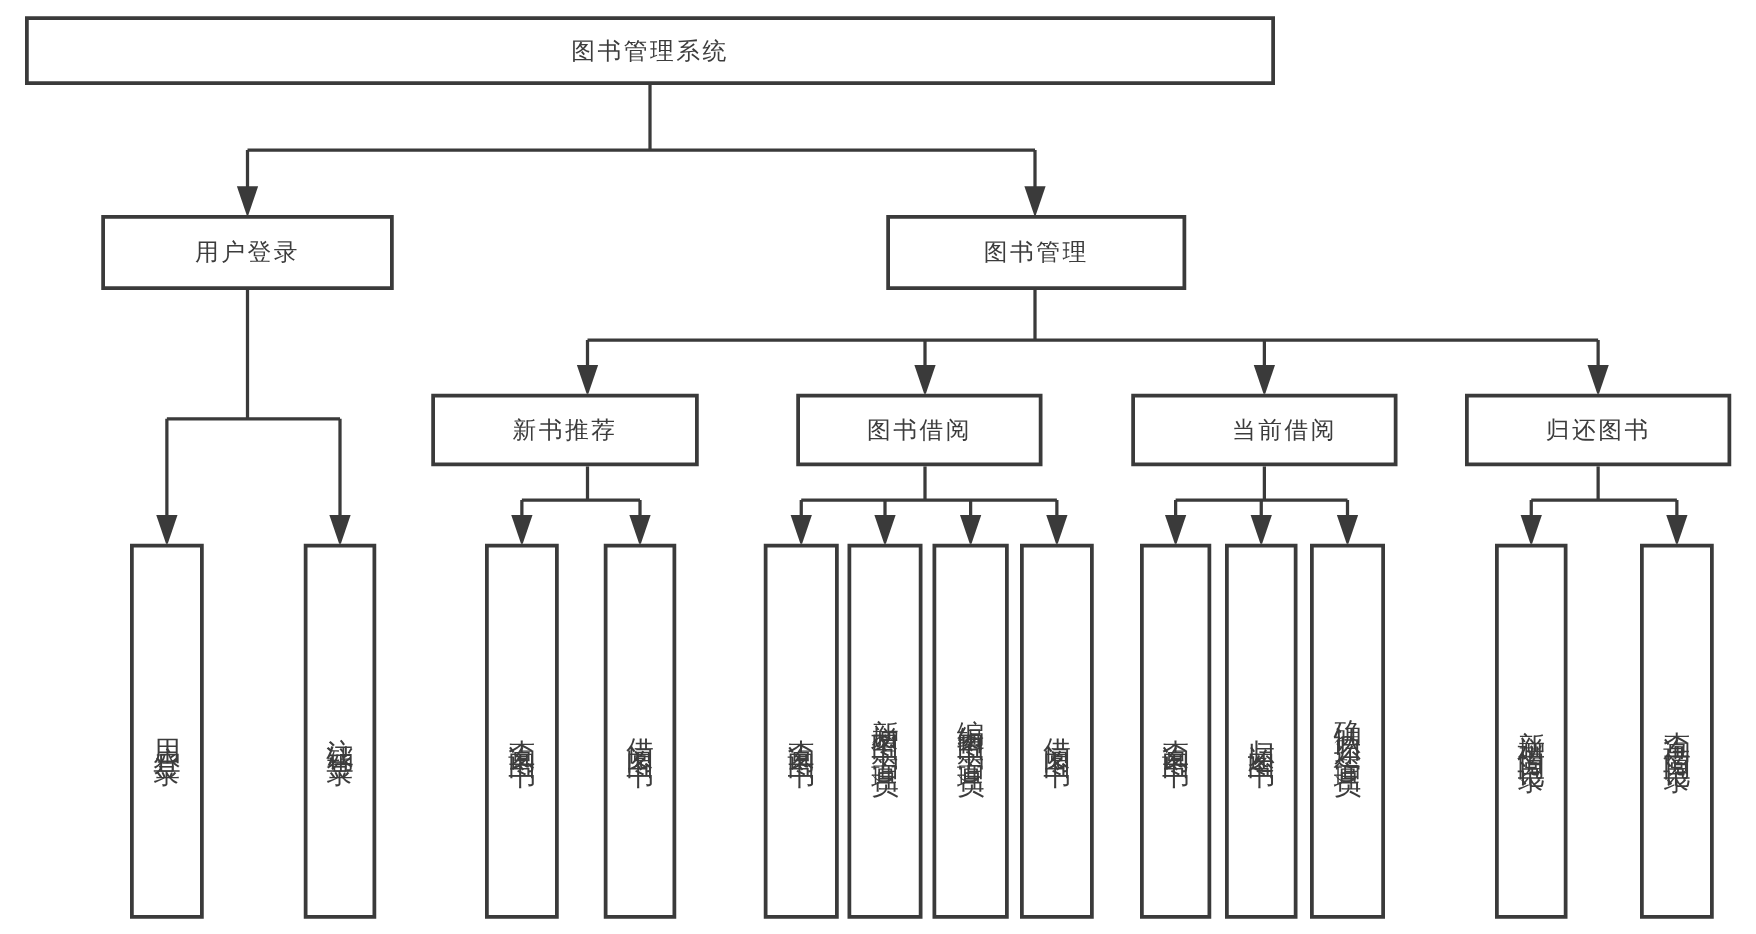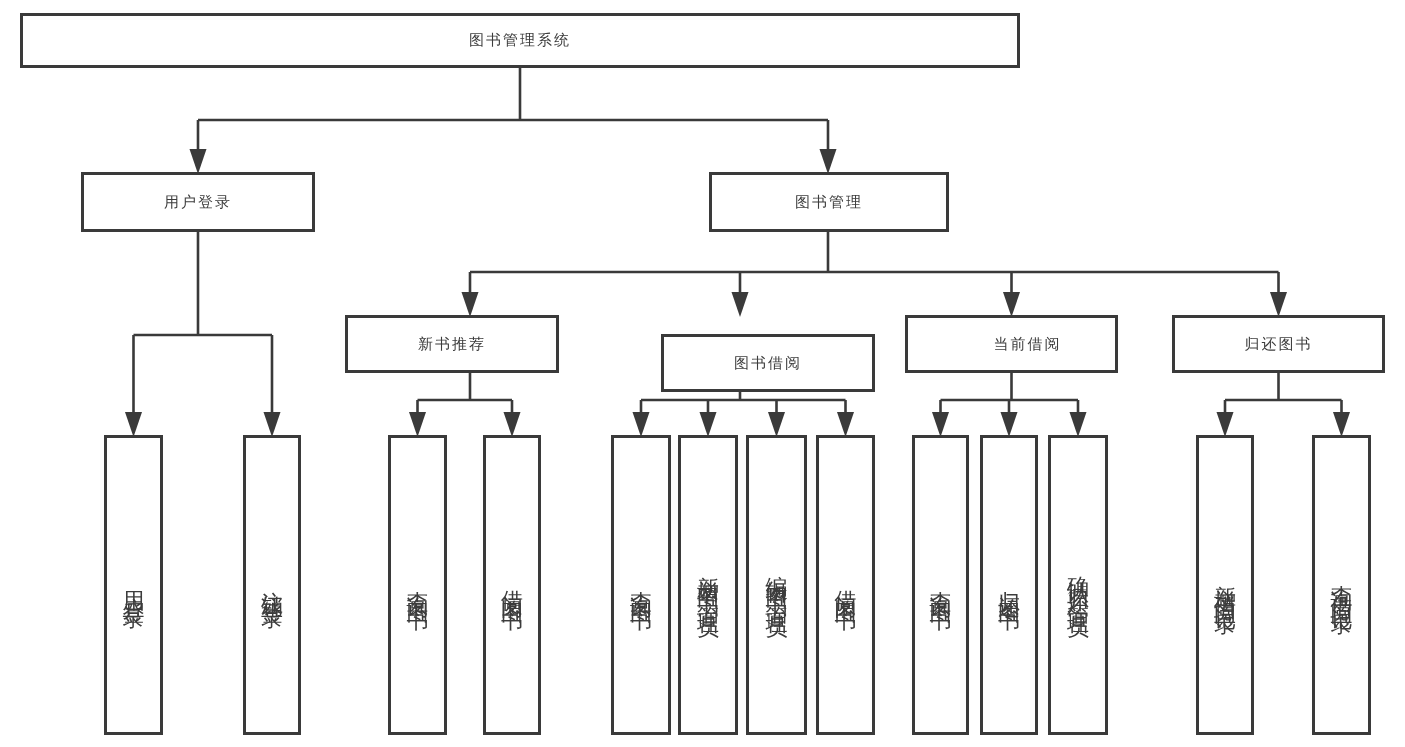--- a/index.html
+++ b/index.html
@@ -21,21 +21,21 @@
     box-sizing: border-box;
     border: 3px solid #3a3a3a;
     background: #ffffff;
     color: #3c3c3c;
     display: flex;
     align-items: center;
     justify-content: center;
     text-align: center;
   }
   .node.h {
-    font-size: 15px;
+    font-size: 19px;
     letter-spacing: 2px;
     white-space: nowrap;
   }
   .node.v .vtext {
     writing-mode: vertical-lr;
     text-orientation: mixed;
     font-size: 22px;
     letter-spacing: 6px;
     line-height: 1;
   }
@@ -79,21 +79,21 @@
       <polygon points="1069.5,412 1086.5,412 1078,437" fill="#3a3a3a"></polygon>
       <path d="M1278.5,373 L1278.5,400 M1225,400 L1341.5,400 M1225,400 L1225,419 M1341.5,400 L1341.5,419" fill="none" stroke="#3a3a3a" stroke-width="2.6"></path>
       <polygon points="1216.5,412 1233.5,412 1225,437" fill="#3a3a3a"></polygon>
       <polygon points="1333,412 1350,412 1341.5,437" fill="#3a3a3a"></polygon>
     </svg>
   <div id="nodes">
       <div class="node h" style="left: 20px; top: 13px; width: 1000px; height: 55px;">图书管理系统</div>
       <div class="node h" style="left: 81px; top: 172px; width: 234px; height: 60px;">用户登录</div>
       <div class="node h" style="left: 709px; top: 172px; width: 240px; height: 60px;">图书管理</div>
       <div class="node h" style="left: 345px; top: 315px; width: 214px; height: 58px;">新书推荐</div>
-      <div class="node h" style="left: 661px; top: 315px; width: 214px; height: 58px; margin-top: 19px;">图书借阅</div>
+      <div class="node h" style="left: 637px; top: 315px; width: 197px; height: 58px;">图书借阅</div>
       <div class="node h" style="left: 905px; top: 315px; width: 213px; height: 58px; padding-left: 32px;">当前借阅</div>
       <div class="node h" style="left: 1172px; top: 315px; width: 213px; height: 58px;">归还图书</div>
       <div class="node v" style="left: 104px; top: 435px; width: 59px; height: 300px;">
         <span class="vtext">用户登录</span>
       </div>
       <div class="node v" style="left: 243px; top: 435px; width: 58px; height: 300px;">
         <span class="vtext">注销登录</span>
       </div>
       <div class="node v" style="left: 388px; top: 435px; width: 59px; height: 300px;">
         <span class="vtext">查询图书</span>

